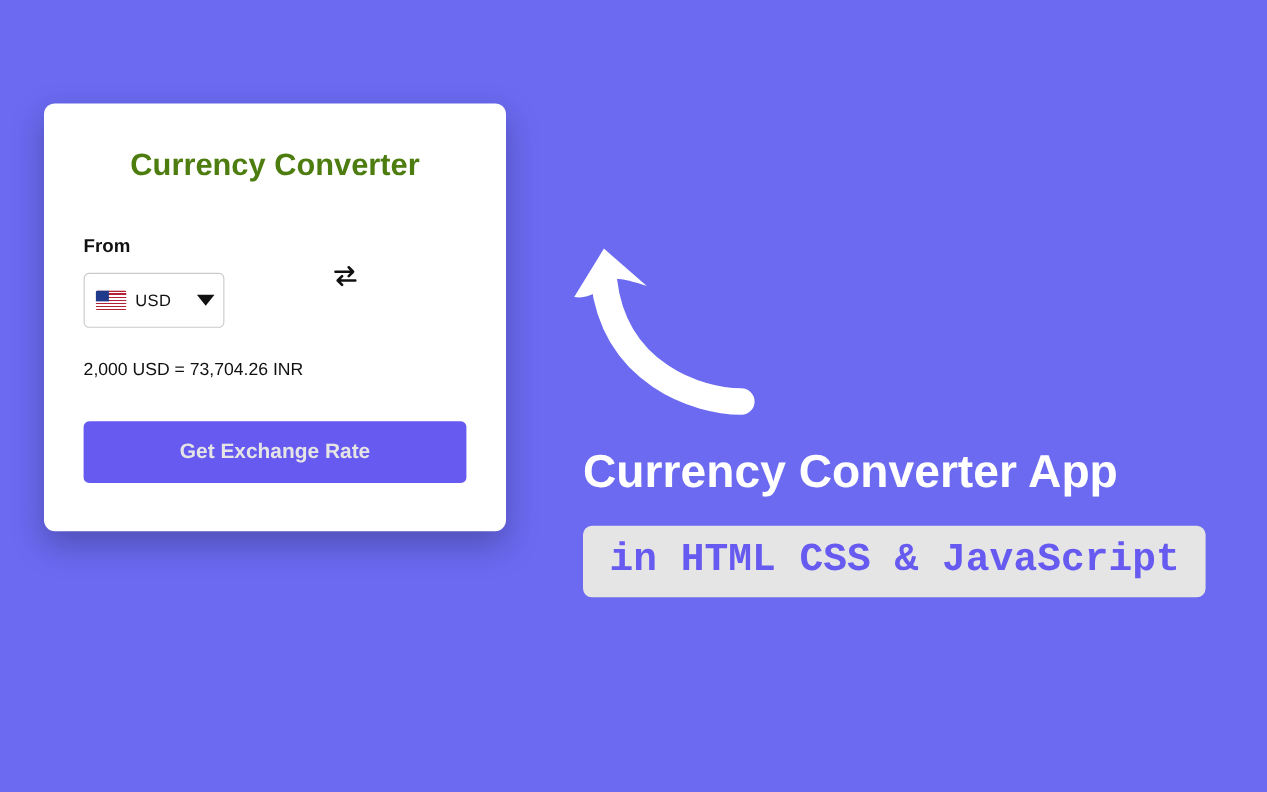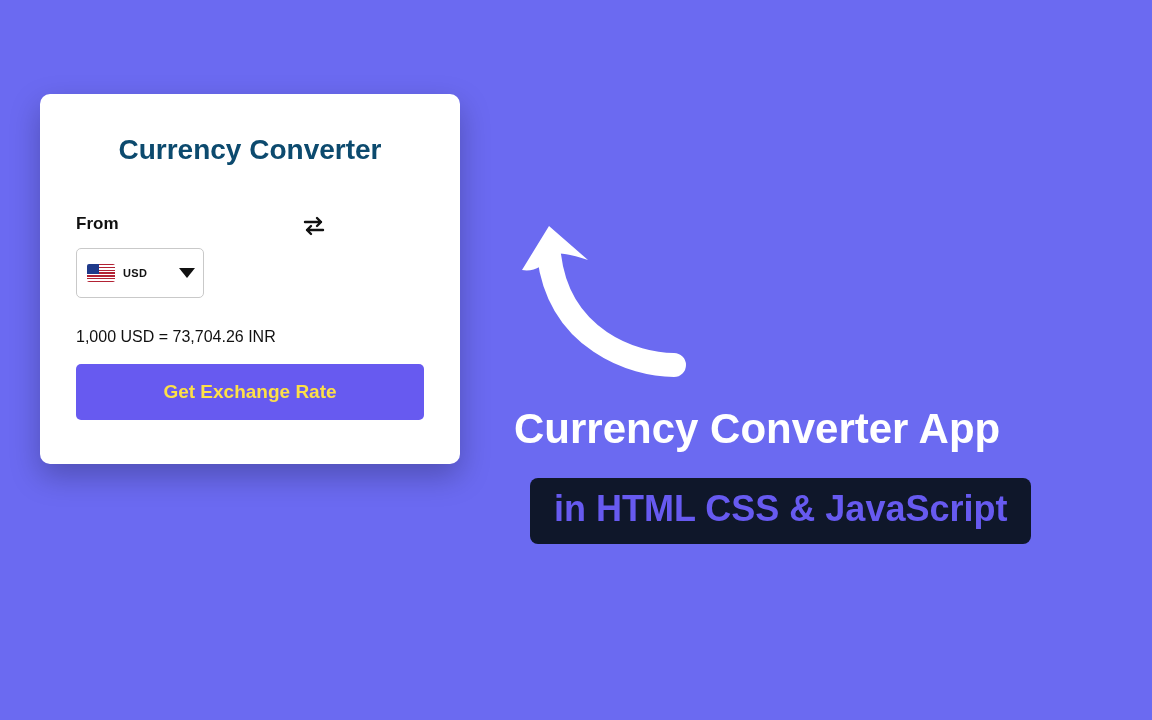--- a/index.html
+++ b/index.html
@@ -19,21 +19,21 @@
     background: #ffffff;
     border-radius: 10px;
     padding: 40px 36px 44px 36px;
     box-shadow: 0 12px 30px rgba(0,0,0,0.25);
   }
 
   .card-title {
     text-align: center;
     font-size: 28px;
     font-weight: 700;
-    color: #0c4a6e;
+    color: #4d7c0f;
     margin-bottom: 48px;
   }
 
   .field-label {
     font-size: 17px;
     font-weight: 600;
     color: #111111;
     margin-bottom: 14px;
     display: block;
   }
@@ -45,21 +45,21 @@
     border-radius: 5px;
     padding: 0 18px;
     font-size: 18px;
     font-weight: 500;
     color: #111111;
     outline: none;
   }
 
   .row {
     display: flex;
-    align-items: flex-start;
+    align-items: center;
     margin-top: 22px;
     gap: 0;
   }
 
   .col { display: flex; flex-direction: column; }
   .col.from { width: 128px; }
   .col.swap {
     flex: 1;
     display: flex;
     align-items: center;
@@ -100,22 +100,22 @@
     content:"";
     position:absolute;
     left:50%; top:50%;
     width:5px; height:5px;
     border:1px solid #000080;
     border-radius:50%;
     transform:translate(-50%,-50%);
   }
 
   .currency-code {
-    font-size: 11px;
-    font-weight: 700;
+    font-size: 15px;
+    font-weight: 400;
     color: #111;
     flex: 1;
     letter-spacing: 0.3px;
   }
 
   .caret-down {
     width: 0; height: 0;
     border-left: 8px solid transparent;
     border-right: 8px solid transparent;
     border-top: 10px solid #111;
@@ -124,25 +124,25 @@
   .swap-icon svg { display: block; }
 
   .result {
     margin-top: 30px;
     font-size: 16px;
     font-weight: 500;
     color: #111;
   }
 
   .get-rate-btn {
-    margin-top: 18px;
+    margin-top: 37px;
     width: 100%;
     height: 56px;
     background: #675af0;
-    color: #fde047;
+    color: #e5e5e5;
     border: none;
     border-radius: 5px;
     font-size: 19px;
     font-weight: 600;
     cursor: pointer;
   }
 
   
   .banner {
     position: absolute;
@@ -150,38 +150,39 @@
     top: 210px;
     width: 620px;
   }
   .arrow {
     position: absolute;
     left: 4px;
     top: 0;
   }
   .banner-title {
     position: absolute;
-    left: 4px;
+    left: 20px;
     top: 195px;
     color: #ffffff;
     font-size: 42px;
     font-weight: 800;
     white-space: nowrap;
   }
   .banner-pill {
     position: absolute;
     left: 20px;
     top: 268px;
-    background: #0f172a;
+    background: #e5e5e5;
     color: #675af0;
     font-size: 36px;
     font-weight: 800;
     padding: 10px 24px 14px 24px;
     border-radius: 8px;
     white-space: nowrap;
+    font-family: Liberation Mono, monospace;
   }
 </style>
 </head>
 <body>
 
 <div class="card">
   <h1 class="card-title">Currency Converter</h1>
 
 
   <div class="row">
@@ -198,21 +199,21 @@
       <span class="swap-icon">
         <svg width="26" height="24" viewBox="0 0 26 24">
           <path d="M4 8 H20 M20 8 L16 4 M20 8 L16 12" stroke="#111" stroke-width="2.4" fill="none" stroke-linecap="round" stroke-linejoin="round"></path>
           <path d="M22 16 H6 M6 16 L10 12 M6 16 L10 20" stroke="#111" stroke-width="2.4" fill="none" stroke-linecap="round" stroke-linejoin="round"></path>
         </svg>
       </span>
     </div>
 
   </div>
 
-  <div class="result">1,000 USD = 73,704.26 INR</div>
+  <div class="result">2,000 USD = 73,704.26 INR</div>
 
   <button class="get-rate-btn">Get Exchange Rate</button>
 </div>
 
 <div class="banner">
   <span class="arrow">
     <svg width="180" height="180" viewBox="0 0 180 180">
       <path d="M160 155 C 120 155, 45 130, 35 45" stroke="#ffffff" stroke-width="24" fill="none" stroke-linecap="round"></path>
       <path d="M8 60 L35 16 L74 50 C 55 44, 40 40, 35 48 C 30 56, 20 62, 8 60 Z" fill="#ffffff"></path>
     </svg>

